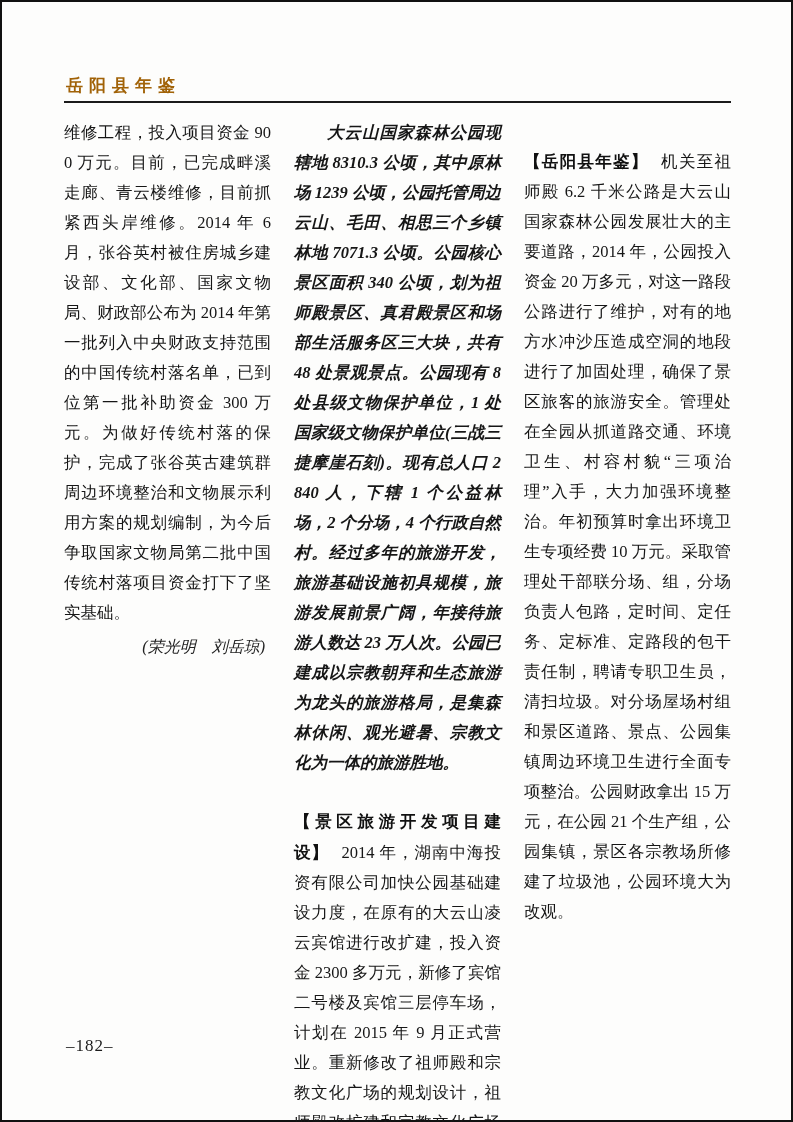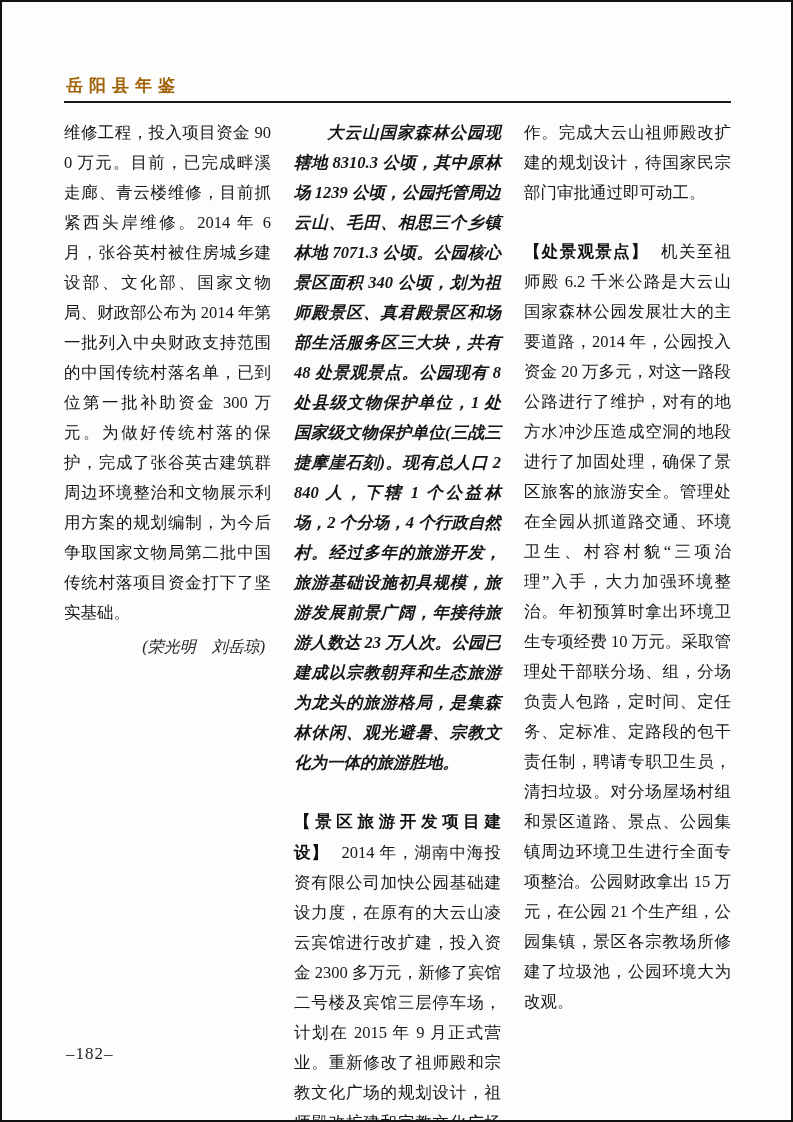--- a/index.html
+++ b/index.html
@@ -49,21 +49,21 @@
     font-weight: bold; font-style: normal;
     margin-right: 0.75em; color: #111;
   }
   .byline {
     margin: 4px 0 0 0;
     font-size: 16px; line-height: 30px;
     text-align: right; padding-right: 6px;
     font-style: italic; color: #222;
   }
   .page-number {
-    position: absolute; left: 2px; bottom: 56px;
+    position: absolute; left: 2px; bottom: 64px;
     font-size: 17px; color: #1c1c1c; letter-spacing: 1px;
   }
 </style>
 </head>
 <body>
 
 <div class="page">
   <div class="content">
 
     <div class="header">岳阳县年鉴</div>
@@ -76,22 +76,21 @@
         <p class="byline">(荣光明　刘岳琼)</p>
 
       </div>
 
       <div class="col">
         <p class="blk kai indent"><span>大云山国家森林公园现辖地 8310.3 公顷，其中原林场 1239 公顷，公园托管周边云山、毛田、相思三个乡镇林地 7071.3 公顷。公园核心景区面积 340 公顷，划为祖师殿景区、真君殿景区和场部生活服务区三大块，共有 48 处景观景点。公园现有 8 处县级文物保护单位，1 处国家级文物保护单位(三战三捷摩崖石刻)。现有总人口 2840 人，下辖 1 个公益林场，2 个分场，4 个行政自然村。经过多年的旅游开发，旅游基础设施初具规模，旅游发展前景广阔，年接待旅游人数达 23 万人次。公园已建成以宗教朝拜和生态旅游为龙头的旅游格局，是集森林休闲、观光避暑、宗教文化为一体的旅游胜地。</span></p>
         <p class="blk gap-top"><span class="sec-head">【景区旅游开发项目建设】</span><span>2014 年，湖南中海投资有限公司加快公园基础建设力度，在原有的大云山凌云宾馆进行改扩建，投入资金 2300 多万元，新修了宾馆二号楼及宾馆三层停车场，计划在 2015 年 9 月正式营业。重新修改了祖师殿和宗教文化广场的规划设计，祖师殿改扩建和宗教文化广场建设待规划设计审批通过，即可开工。2014 年 7 月观音殿财神殿主体工程及装修已竣工。因开发进度和开发需要，重点放在凌云宾馆的建设，慈云甘露寺重新作了规划设计，待规划设计审批通过后正式开工。完成西入口及配套设施规划设计等前期工</span></p>
       </div>
 
       <div class="col">
-        <p class="blk"><span>作。完成大云山祖师殿改扩建的规划设计，待国家民宗部门审批通过即可动工。</span></p>
-        <p class="blk gap-top"><span class="sec-head">【处景观景点】</span><span>机关至祖师殿 6.2 千米公路是大云山国家森林公园发展壮大的主要道路，2014 年，公园投入资金 20 万多元，对这一路段公路进行了维护，对有的地方水冲沙压造成空洞的地段进行了加固处理，确保了景区旅客的旅游安全。管理处在全园从抓道路交通、环境卫生、村容村貌“三项治理”入手，大力加强环境整治。年初预算时拿出环境卫生专项经费 10 万元。采取管理处干部联分场、组，分场负责人包路，定时间、定任务、定标准、定路段的包干责任制，聘请专职卫生员，清扫垃圾。对分场屋场村组和景区道路、景点、公园集镇周边环境卫生进行全面专项整治。公园财政拿出 15 万元，在公园 21 个生产组，公园集镇，景区各宗教场所修建了垃圾池，公园环境大为改观。</span></p>
+        <p class="blk gap-top"><span class="sec-head">【岳阳县年鉴】</span><span>机关至祖师殿 6.2 千米公路是大云山国家森林公园发展壮大的主要道路，2014 年，公园投入资金 20 万多元，对这一路段公路进行了维护，对有的地方水冲沙压造成空洞的地段进行了加固处理，确保了景区旅客的旅游安全。管理处在全园从抓道路交通、环境卫生、村容村貌“三项治理”入手，大力加强环境整治。年初预算时拿出环境卫生专项经费 10 万元。采取管理处干部联分场、组，分场负责人包路，定时间、定任务、定标准、定路段的包干责任制，聘请专职卫生员，清扫垃圾。对分场屋场村组和景区道路、景点、公园集镇周边环境卫生进行全面专项整治。公园财政拿出 15 万元，在公园 21 个生产组，公园集镇，景区各宗教场所修建了垃圾池，公园环境大为改观。</span></p>
       </div>
 
     </div>
 
     <div class="page-number">–182–</div>
 
   </div>
 </div>
 
 </body></html>

